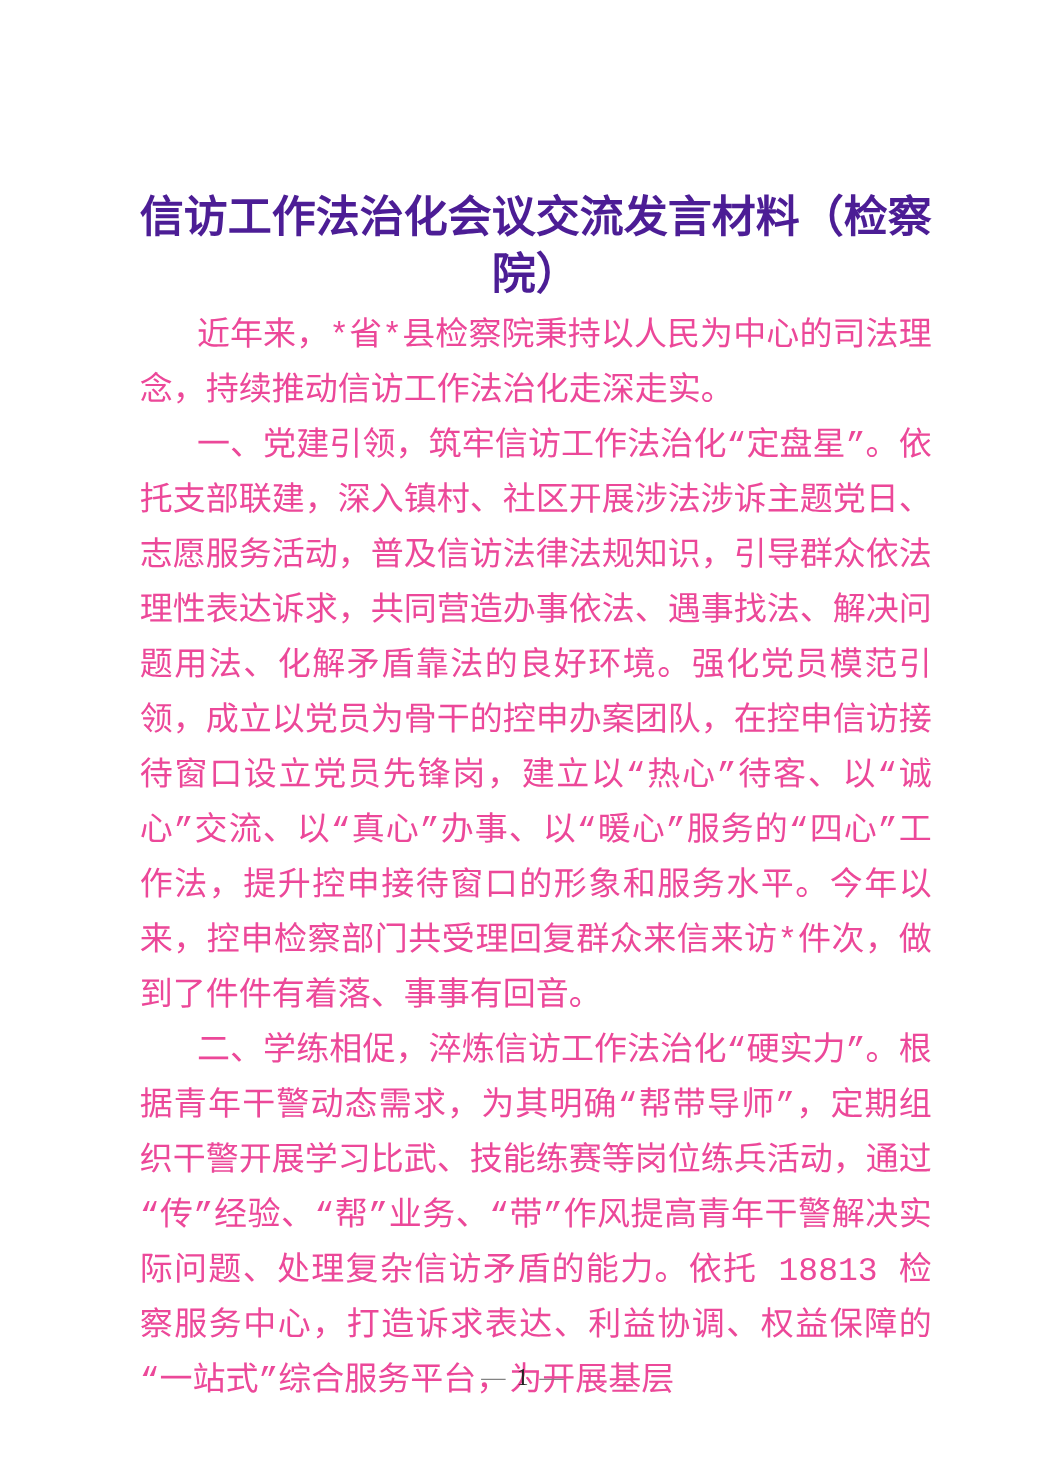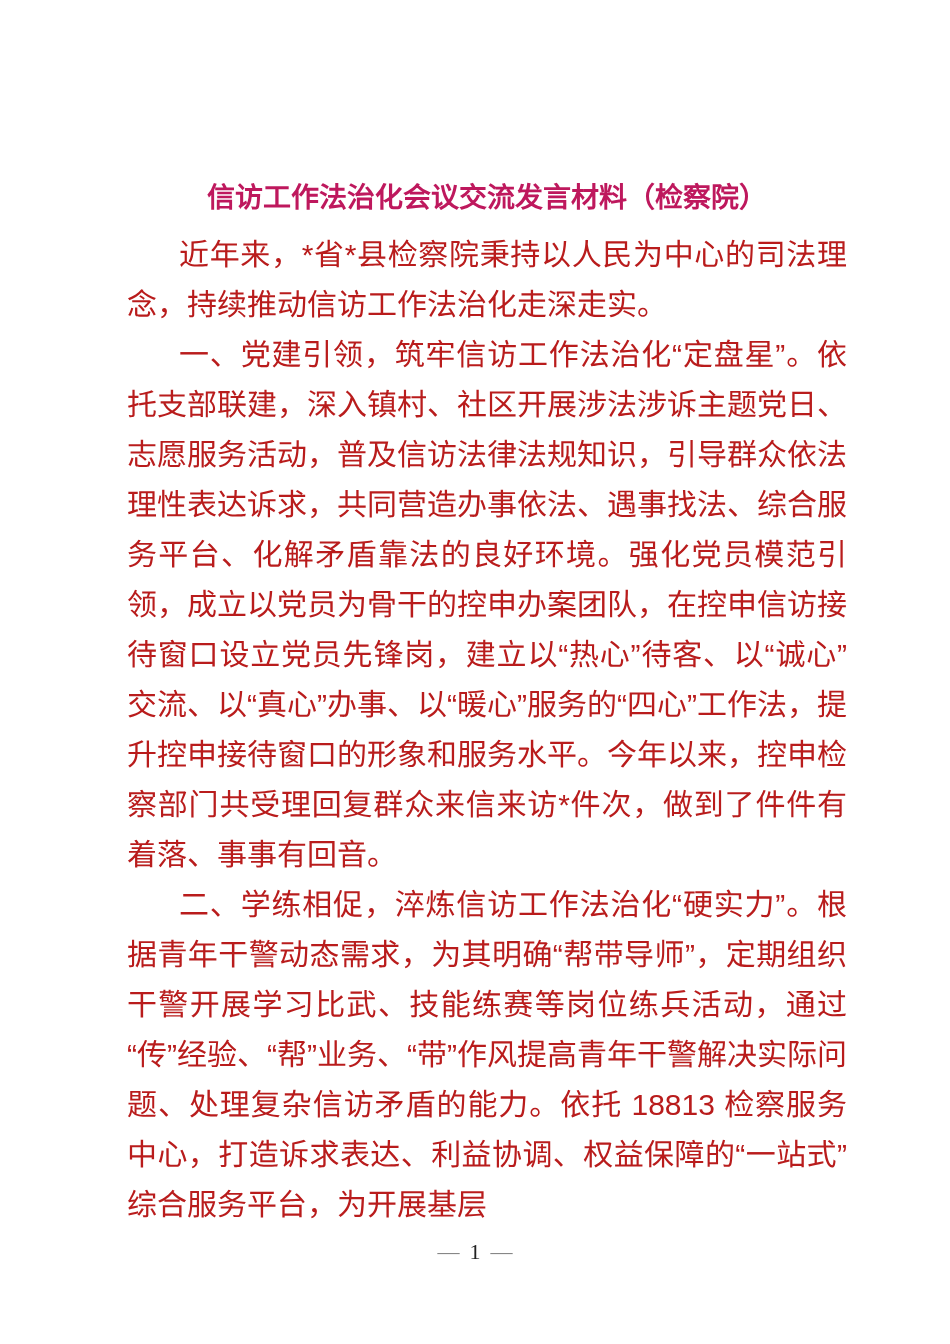--- a/index.html
+++ b/index.html
@@ -18,32 +18,32 @@
     width: 950px;
     height: 1344px;
     background: #ffffff;
     color: #000000;
     padding: 172px 103px 0 127px;
     position: relative;
   }
   .doc-title {
     font-family: "Liberation Serif", "DejaVu Serif", serif;
     font-weight: 700;
-    font-size: 28px;
+    font-size: 40px;
     line-height: 52px;
     text-align: center;
-    color: #be185d;
+    color: #4c1d95;
     margin: 0 0 6px 0;
     letter-spacing: 0px;
   }
   .para {
-    font-family: Liberation Sans, sans-serif;
+    font-family: Liberation Mono, monospace;
     font-size: 30px;
     line-height: 50px;
-    color: #b91c1c;
+    color: #ec4899;
     margin: 0;
     text-align: justify;
     text-align-last: left;
     text-justify: inter-character;
     text-indent: 52px;
     word-break: break-all;
   }
   .page-footer {
     position: absolute;
     left: 0;
@@ -64,21 +64,21 @@
 </style>
 </head>
 <body>
 
 <div class="page">
 
   <h1 class="doc-title">信访工作法治化会议交流发言材料（检察院）</h1>
 
   <p class="para">近年来，*省*县检察院秉持以人民为中心的司法理念，持续推动信访工作法治化走深走实。</p>
 
-  <p class="para">一、党建引领，筑牢信访工作法治化“定盘星”。依托支部联建，深入镇村、社区开展涉法涉诉主题党日、志愿服务活动，普及信访法律法规知识，引导群众依法理性表达诉求，共同营造办事依法、遇事找法、综合服务平台、化解矛盾靠法的良好环境。强化党员模范引领，成立以党员为骨干的控申办案团队，在控申信访接待窗口设立党员先锋岗，建立以“热心”待客、以“诚心”交流、以“真心”办事、以“暖心”服务的“四心”工作法，提升控申接待窗口的形象和服务水平。今年以来，控申检察部门共受理回复群众来信来访*件次，做到了件件有着落、事事有回音。</p>
+  <p class="para">一、党建引领，筑牢信访工作法治化“定盘星”。依托支部联建，深入镇村、社区开展涉法涉诉主题党日、志愿服务活动，普及信访法律法规知识，引导群众依法理性表达诉求，共同营造办事依法、遇事找法、解决问题用法、化解矛盾靠法的良好环境。强化党员模范引领，成立以党员为骨干的控申办案团队，在控申信访接待窗口设立党员先锋岗，建立以“热心”待客、以“诚心”交流、以“真心”办事、以“暖心”服务的“四心”工作法，提升控申接待窗口的形象和服务水平。今年以来，控申检察部门共受理回复群众来信来访*件次，做到了件件有着落、事事有回音。</p>
 
   <p class="para">二、学练相促，淬炼信访工作法治化“硬实力”。根据青年干警动态需求，为其明确“帮带导师”，定期组织干警开展学习比武、技能练赛等岗位练兵活动，通过“传”经验、“帮”业务、“带”作风提高青年干警解决实际问题、处理复杂信访矛盾的能力。依托 18813 检察服务中心，打造诉求表达、利益协调、权益保障的“一站式”综合服务平台，为开展基层</p>
 
   <div class="page-footer">
     <span class="footer-dash">—</span><span class="page-number">1</span><span class="footer-dash">—</span>
   </div>
 
 </div>
 
 </body></html>

